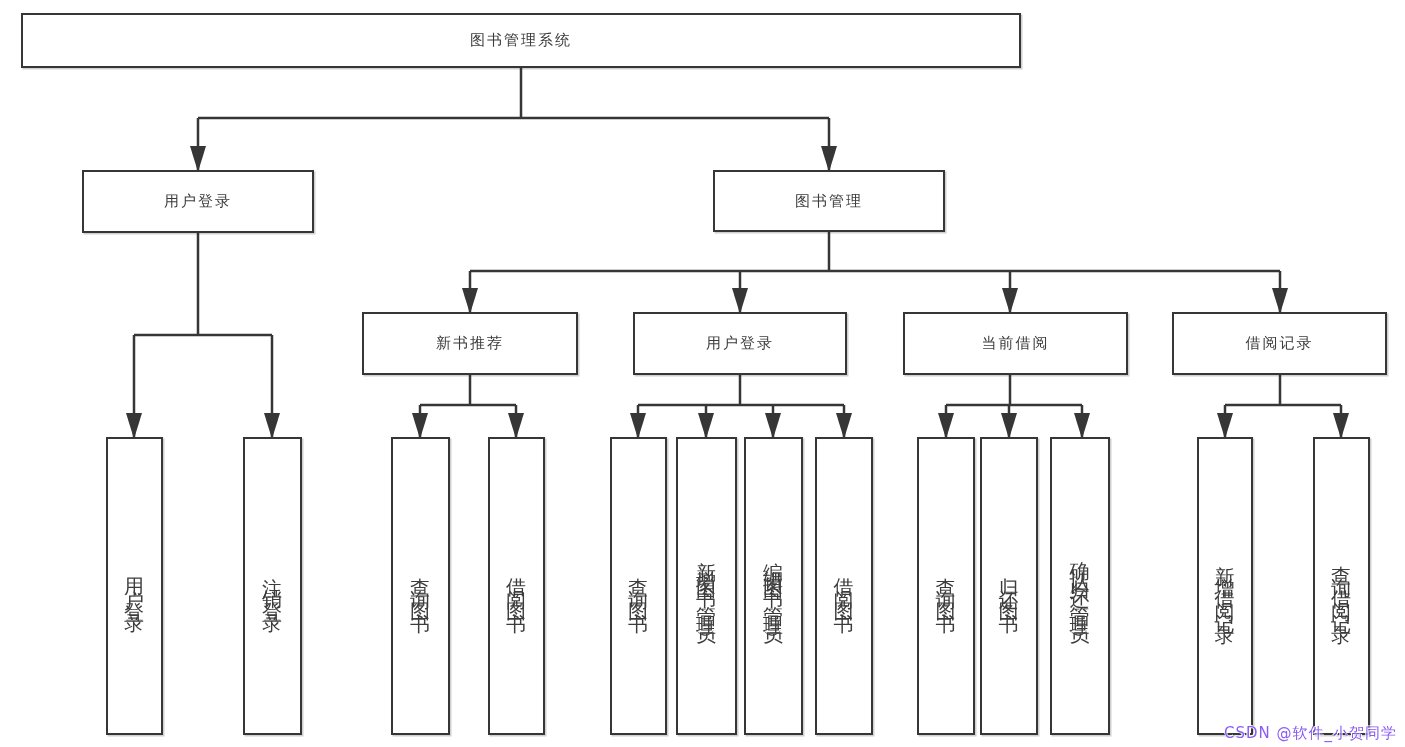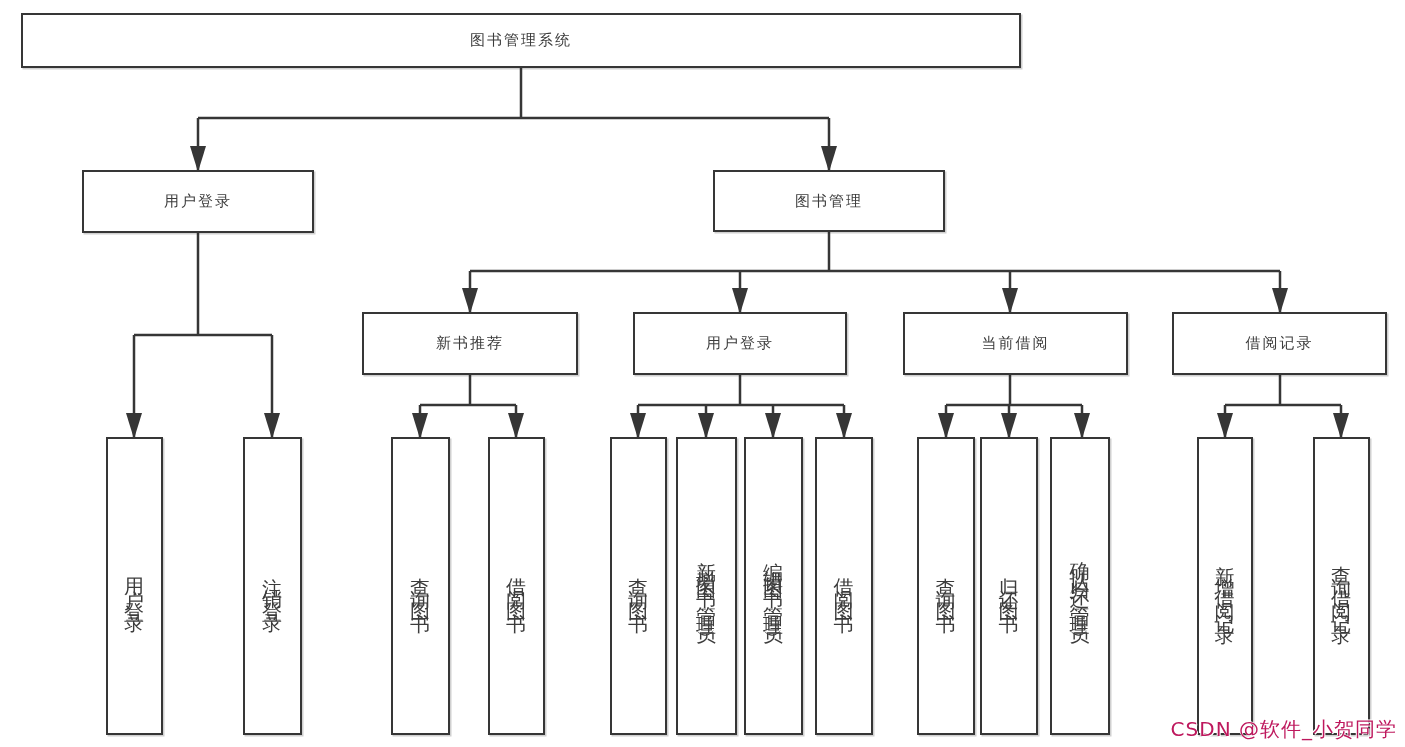--- a/index.html
+++ b/index.html
@@ -34,22 +34,22 @@
     text-orientation:mixed;
     font-size:20px;
     line-height:1;
     letter-spacing:12px;
     color:#3c3c3c;
   }
   .v-box .vt.long{letter-spacing:9px;}
   .watermark{
     position:absolute;
     right:8px;bottom:4px;
-    font-size:20px;
-    color:#be185d;
+    font-size:15px;
+    color:#8b5cf6;
     letter-spacing:1px;
     text-shadow:1px 1px 0 #ffffff,-1px -1px 0 #ffffff;
     white-space:nowrap;
     z-index:5;
   }
 </style>
 </head>
 <body>
 
 <div class="canvas">

